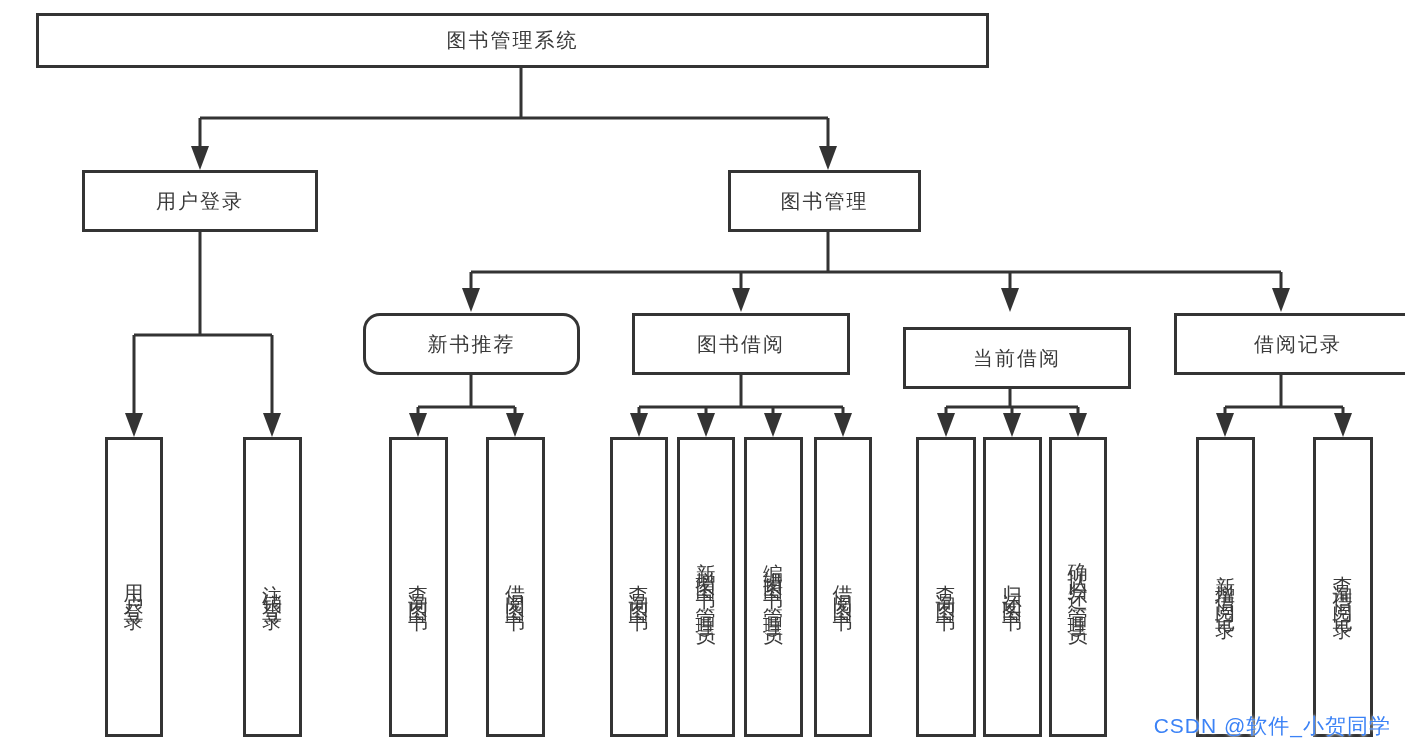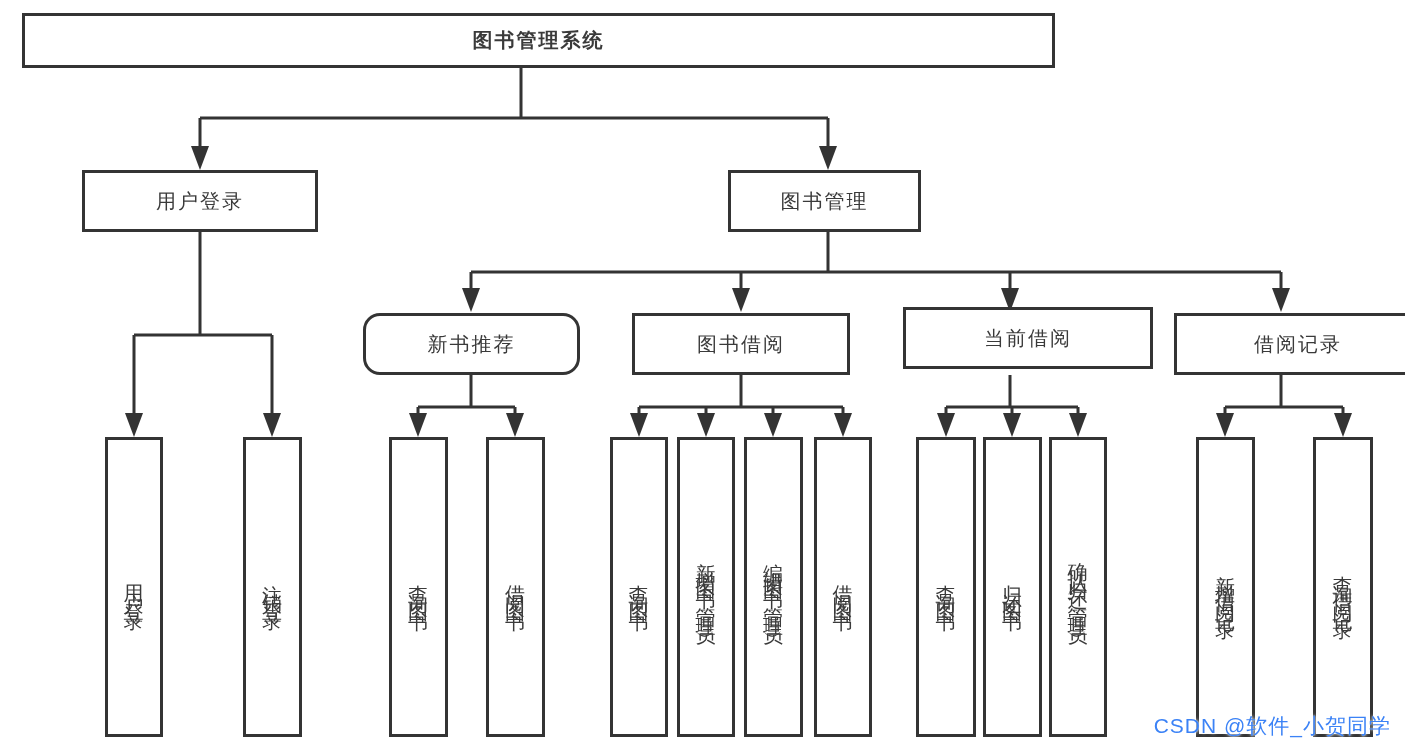--- a/index.html
+++ b/index.html
@@ -98,28 +98,28 @@
     <path d="M1010 375 V407 M946 407 H1078 M946 407 V417 M1012 407 V417 M1078 407 V417"></path>
     <polygon points="937,413 955,413 946,437"></polygon>
     <polygon points="1003,413 1021,413 1012,437"></polygon>
     <polygon points="1069,413 1087,413 1078,437"></polygon>
 
     <path d="M1281 375 V407 M1225 407 H1343 M1225 407 V417 M1343 407 V417"></path>
     <polygon points="1216,413 1234,413 1225,437"></polygon>
     <polygon points="1334,413 1352,413 1343,437"></polygon>
   </svg>
 
-  <div class="node h" style="left:22px; top:13px; width:1033px; height:55px;font-weight:bold;">图书管理系统</div>
+  <div class="node h" style="left:36px; top:13px; width:953px; height:55px;">图书管理系统</div>
 
   <div class="node h" style="left:82px; top:170px; width:236px; height:62px;">用户登录</div>
   <div class="node h" style="left:728px; top:170px; width:193px; height:62px;">图书管理</div>
 
   <div class="node h" style="left:363px; top:313px; width:217px; height:62px;border-radius:17px;">新书推荐</div>
   <div class="node h" style="left:632px; top:313px; width:218px; height:62px;">图书借阅</div>
-  <div class="node h" style="left:903px; top:307px; width:250px; height:62px;">当前借阅</div>
+  <div class="node h" style="left:903px; top:327px; width:228px; height:62px;">当前借阅</div>
   <div class="node h" style="left:1174px; top:313px; width:248px; height:62px;">借阅记录</div>
 
   <div class="node v" style="left:105px; top:437px; width:58px; height:300px;">
     <span>用户登录</span>
   </div>
   <div class="node v" style="left:243px; top:437px; width:59px; height:300px;">
     <span>注销登录</span>
   </div>
 
   <div class="node v" style="left:389px; top:437px; width:59px; height:300px;">

